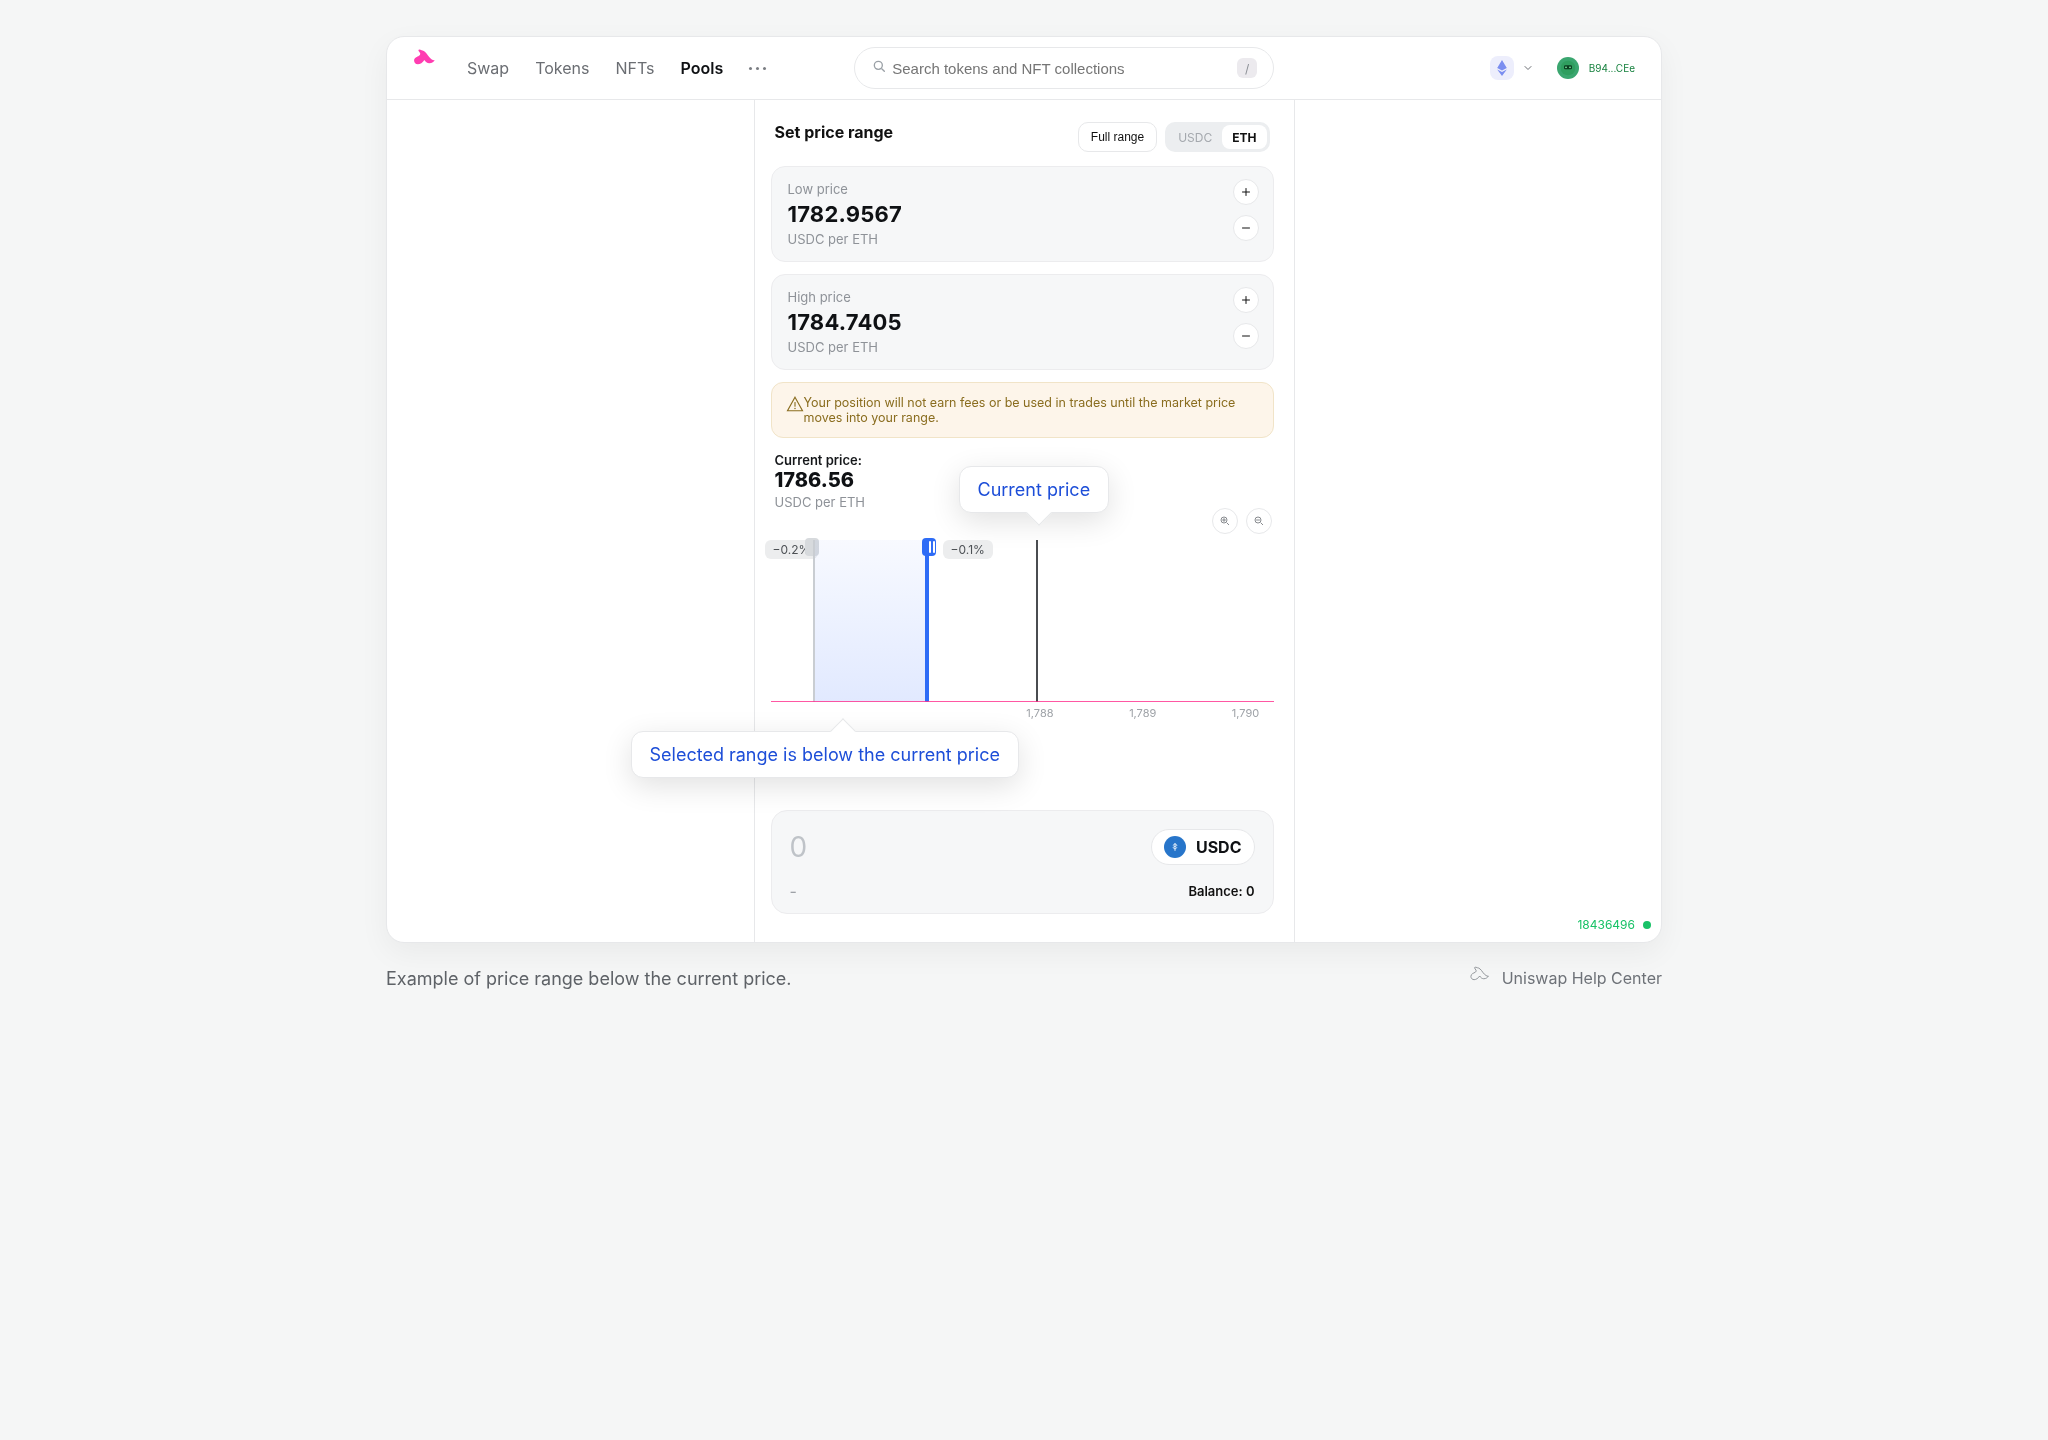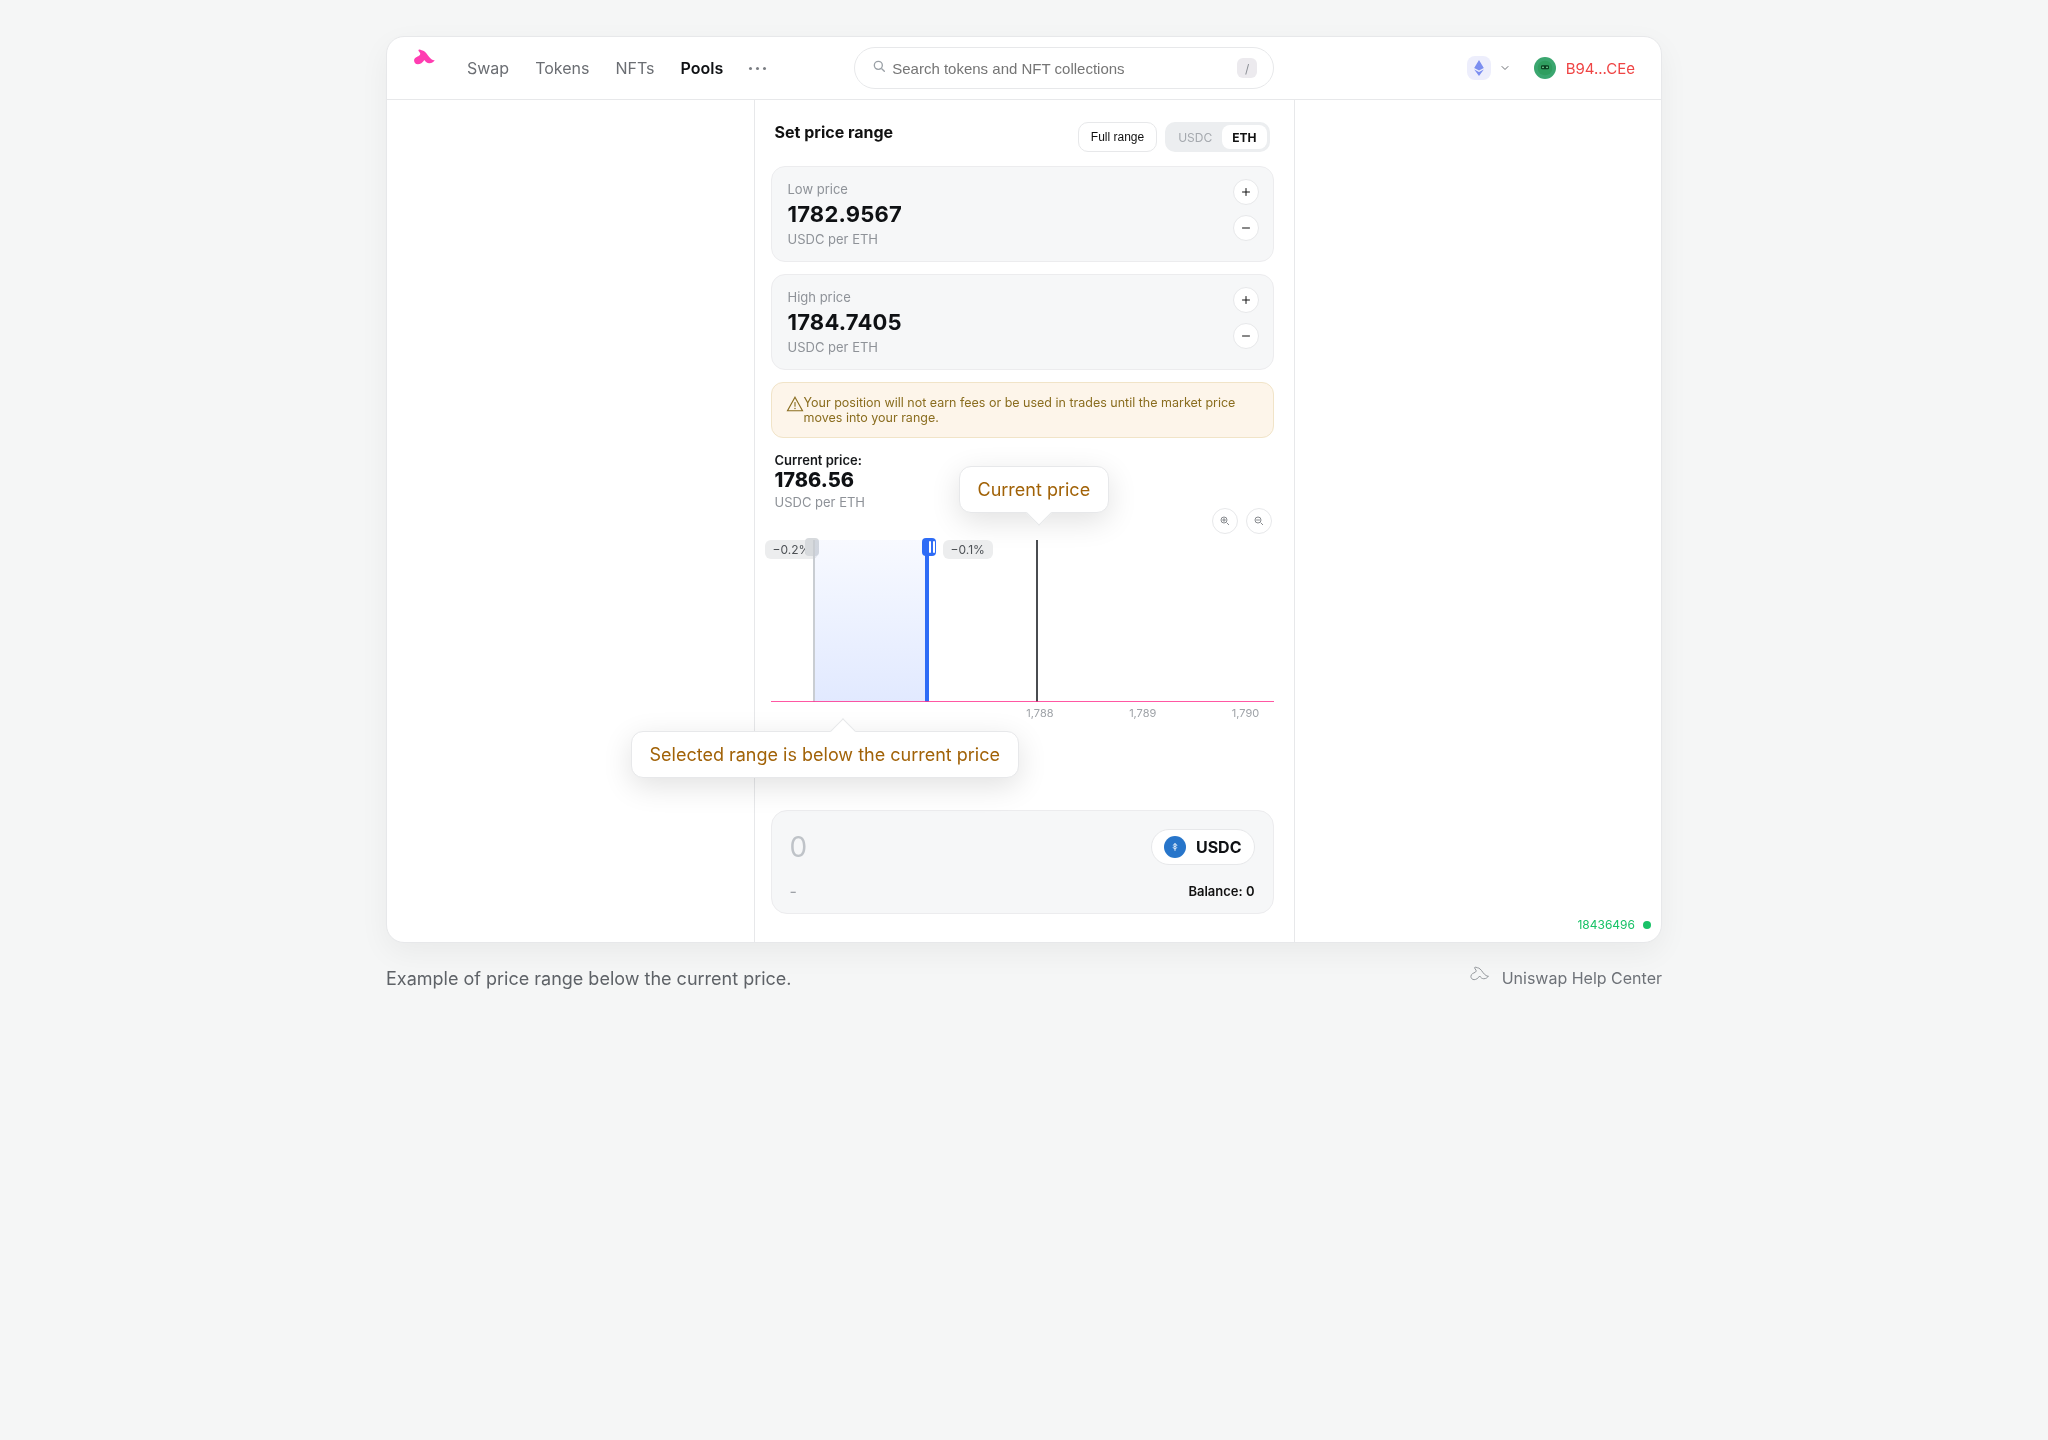--- a/index.html
+++ b/index.html
@@ -61,21 +61,21 @@
   .kbd{background:#eceaee;color:#8b8f95;border-radius:6px;width:20px;height:20px;display:flex;align-items:center;justify-content:center;font-size:12px}
   .right{margin-left:auto;display:flex;align-items:center;gap:14px}
   .chain{
     display:flex;align-items:center;gap:8px;
     background:#fff;border:1px solid transparent;border-radius:12px;padding:6px 8px
   }
   .eth-chip{width:24px;height:24px;border-radius:8px;background:#edeefc;display:flex;align-items:center;justify-content:center}
   .chev svg{display:block}
   .wallet{display:flex;align-items:center;gap:10px}
   .avatar{width:22px;height:22px;border-radius:50%;background:#3aa66f;display:flex;align-items:center;justify-content:center}
-  .addr{font-size:15px;color:#ef4444}
+  .addr{font-size:10px;color:#15803d}
 
   .content{
     display:flex;
     min-height:800px;
   }
   .col-left{flex:1;border-right:1px solid var(--border)}
   .col-main{flex:0 0 540px;border-right:1px solid var(--border);padding:20px 20px 28px 16px;position:relative}
   .col-right{flex:1;position:relative}
 
   .row-head{display:flex;align-items:flex-start;justify-content:space-between;margin:2px 4px 14px 4px}
@@ -126,21 +126,21 @@
   }
   .chip{position:absolute;top:6px;background:#ecedee;color:#4d5155;border-radius:6px;padding:2px 8px;font-size:12px}
   .chip.l{left:-6px}
   .chip.r{left:172px}
   .grip{position:absolute;left:158px;top:7px;display:flex;gap:2px}
   .grip i{display:block;width:2px;height:12px;background:#fff;border-radius:1px}
   .cp-line{position:absolute;left:265px;top:6px;bottom:12px;width:2px;background:#4a4c50}
 
   .callout{
     position:absolute;background:#fff;border:1px solid var(--border);border-radius:12px;
-    box-shadow:0 8px 30px rgba(0,0,0,.12);padding:12px 18px;font-size:18px;color:#a16207;
+    box-shadow:0 8px 30px rgba(0,0,0,.12);padding:12px 18px;font-size:18px;color:#1d4ed8;
   }
   .callout .tail{position:absolute;width:18px;height:18px;background:#fff;border-left:1px solid var(--border);border-top:1px solid var(--border);transform:rotate(45deg)}
   .callout.cp{top:-68px;left:188px}
   .callout.cp .tail{left:70px;bottom:-10px;transform:rotate(225deg)}
   .callout.range{left:-140px;bottom:-64px;white-space:nowrap}
   .callout.range .tail{left:202px;top:-10px}
 
   .deposit{
     margin-top:56px;
     background:#f6f7f8;border:1px solid var(--border2);border-radius:16px;padding:18px 18px 12px 18px

